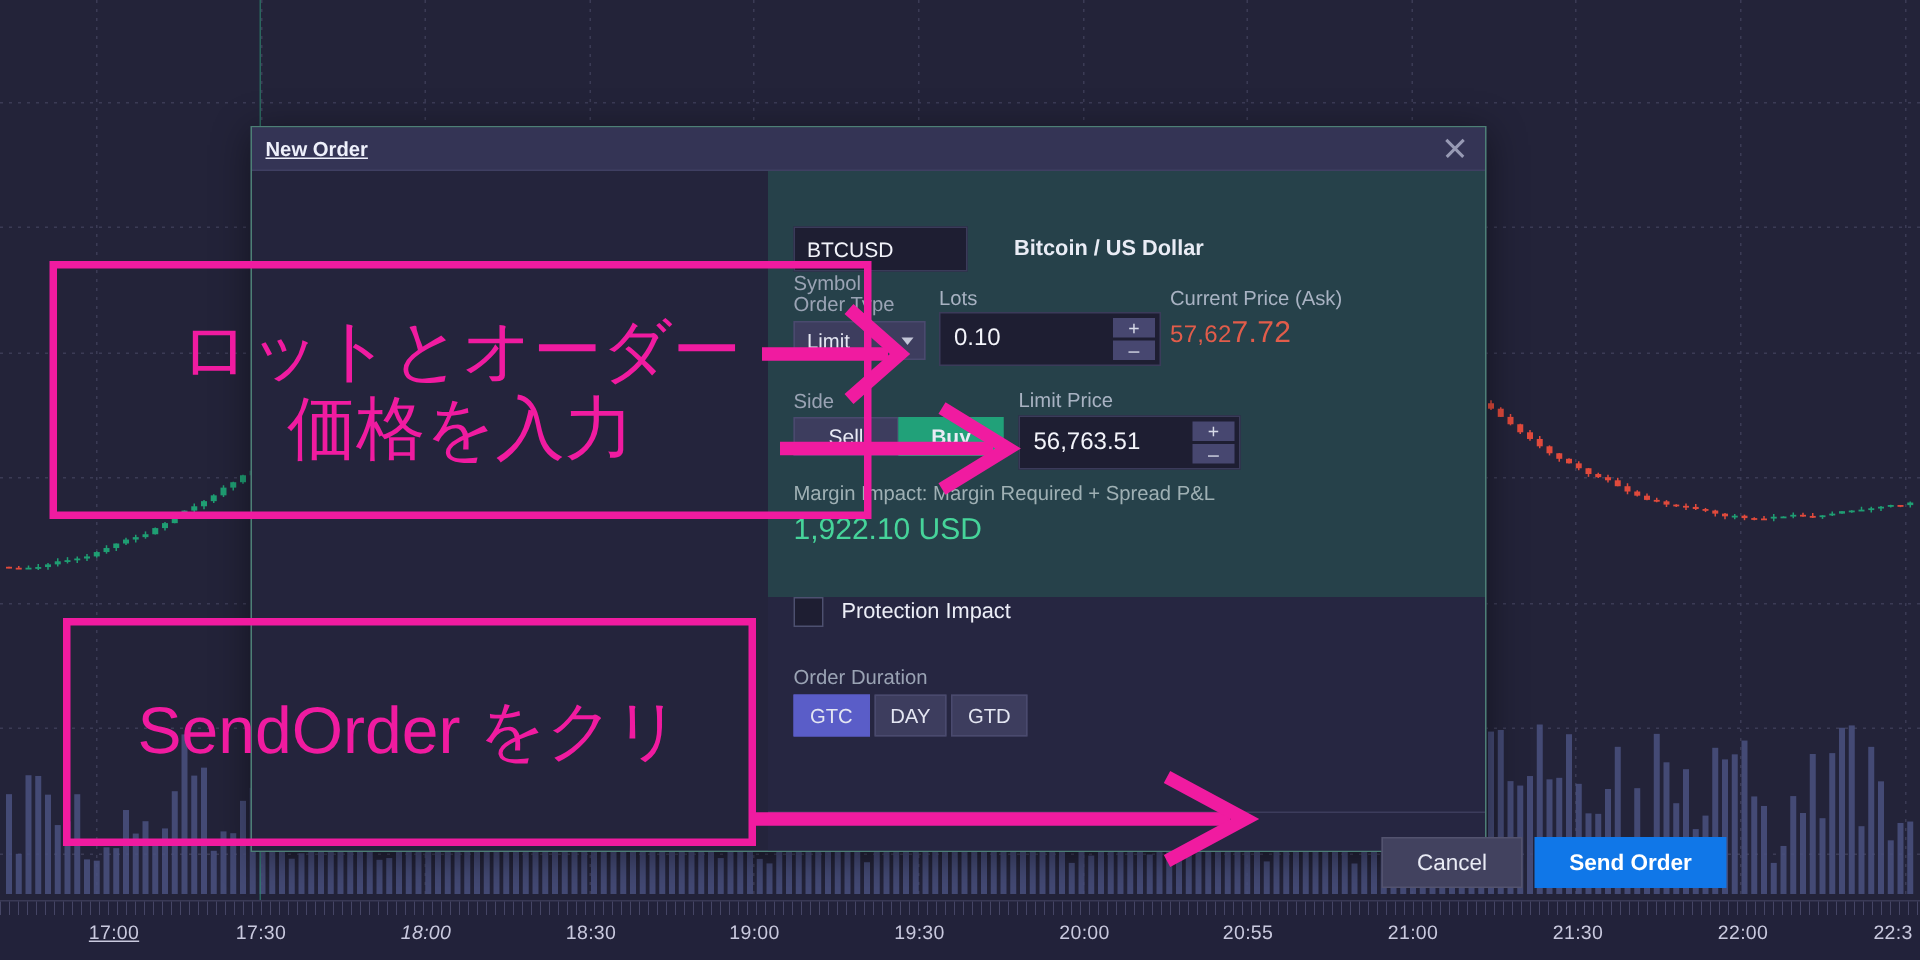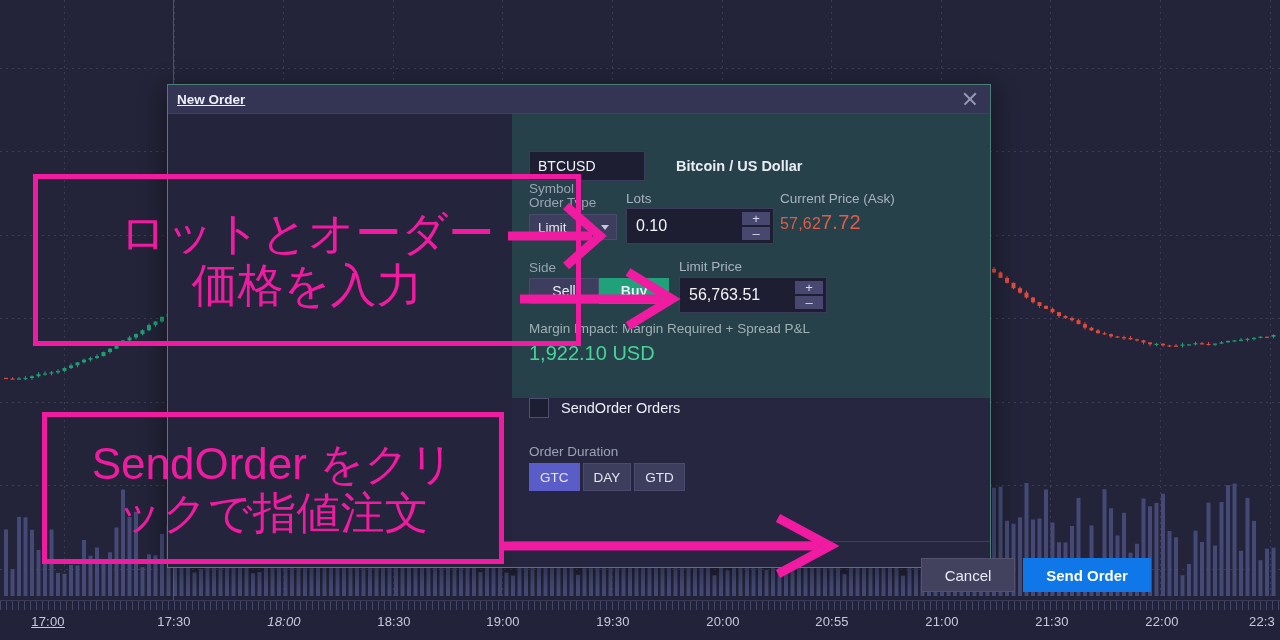--- a/index.html
+++ b/index.html
@@ -760,21 +760,21 @@
     <svg class="lines" id="overlays">
         <path d="M175.0,300.0 L180.6,293.2 L186.2,287.3 L191.8,283.0 L197.4,280.8 L203.0,280.5 L208.6,282.1 L214.2,284.7 L219.8,287.8 L225.4,290.4 L231.0,292.0 L236.6,292.2 L242.2,291.2 L247.8,289.2 L253.4,287.0 L259.0,285.2 L264.6,284.7 L270.2,285.9 L275.8,289.1 L281.4,294.0 L287.0,300.3 L292.6,307.0 L298.2,313.4 L303.8,252.6 L309.4,244.8 L315.0,234.9 L320.6,222.9 L326.2,209.2 L331.8,216.5 L337.4,223.7 L343.0,231.4 L348.6,240.3 L354.2,305.6 L359.8,306.1 L365.4,307.6 L371.0,309.2 L376.6,310.2 L382.2,310.0 L387.8,308.1 L393.4,304.5 L399.0,299.2 L404.6,293.0 L410.2,286.7 L415.8,281.1 L421.4,277.0 L427.0,275.1 L432.6,275.4 L438.2,277.7 L443.8,281.6 L449.4,286.3 L455.0,291.0 L460.6,294.8 L466.2,297.3 L471.8,298.3 L477.4,298.0 L483.0,296.9 L488.6,295.6 L494.2,295.0 L499.8,295.6 L505.4,297.8" fill="none" stroke="#2fa37c" stroke-width="1.3"></path>
         <path d="M175.0,284.0 L180.6,283.1 L186.2,284.1 L191.8,286.5 L197.4,289.7 L203.0,292.8 L208.6,295.1 L214.2,296.2 L219.8,295.7 L225.4,294.0 L231.0,291.5 L236.6,288.9 L242.2,287.0 L247.8,286.5 L253.4,287.9 L259.0,291.2 L264.6,296.1 L270.2,302.0 L275.8,308.0 L281.4,313.4 L287.0,317.4 L292.6,319.3 L298.2,319.2 L303.8,251.2 L309.4,236.9 L315.0,222.0 L320.6,207.3 L326.2,193.6 L331.8,203.4 L337.4,214.6 L343.0,227.0 L348.6,240.1 L354.2,308.2 L359.8,309.5 L365.4,309.3 L371.0,307.3 L376.6,303.6 L382.2,298.5 L387.8,292.8 L393.4,287.1 L399.0,282.5 L404.6,279.6 L410.2,278.7 L415.8,280.0 L421.4,283.1 L427.0,287.4 L432.6,291.9 L438.2,296.0 L443.8,299.0 L449.4,300.4 L455.0,300.3 L460.6,299.0 L466.2,297.1 L471.8,295.3 L477.4,294.5 L483.0,295.1 L488.6,297.3 L494.2,301.2 L499.8,306.2 L505.4,311.6" fill="none" stroke="#d5714a" stroke-width="1.3"></path>
       </svg>
     <div class="crosshair-v" id="crosshair" style="left: 173px;"></div>
   </div>
 
   <div class="time-axis">
     <div class="time-ticks"></div>
     <div id="time-labels">
-        <div class="time-label" style="left: 48px; text-decoration: underline;">17:00</div>
+        <div class="time-label" style="left: 76px; text-decoration: underline;">17:00</div>
         <div class="time-label" style="left: 174px;">17:30</div>
         <div class="time-label" style="left: 284px; font-style: italic;">18:00</div>
         <div class="time-label" style="left: 394px;">18:30</div>
         <div class="time-label" style="left: 503px;">19:00</div>
         <div class="time-label" style="left: 613px;">19:30</div>
         <div class="time-label" style="left: 723px;">20:00</div>
         <div class="time-label" style="left: 832px;">20:55</div>
         <div class="time-label" style="left: 942px;">21:00</div>
         <div class="time-label" style="left: 1052px;">21:30</div>
         <div class="time-label" style="left: 1162px;">22:00</div>
@@ -834,21 +834,21 @@
             <div>+</div>
             <div>–</div>
           </span>
         </div>
 
         <div class="margin-label" style="position:absolute;left:17px;top:207px;">Margin Impact: Margin Required + Spread P&amp;L</div>
         <div class="margin-value" style="position:absolute;left:17px;top:228px;">1,922.10 USD</div>
 
         <div class="chk-row" style="position:absolute;left:17px;top:284px;">
           <span class="chk-box"></span>
-          <span class="chk-label">SendOrder Orders</span>
+          <span class="chk-label">Protection Impact</span>
         </div>
 
         <div class="fld-label" style="position:absolute;left:17px;top:331px;">Order Duration</div>
         <div class="seg-group" id="duration-group" style="position:absolute;left:17px;top:349px;">
             <div class="active">GTC</div>
             <div>DAY</div>
             <div>GTD</div>
           </div>
 
         <div class="footer-sep"></div>
@@ -859,21 +859,20 @@
     </div>
   </div>
 
   <div class="anno-box" id="anno1">
     <span>ロットとオーダー</span>
     <span>価格を入力</span>
   </div>
 
   <div class="anno-box" id="anno2">
     <span>SendOrder をクリ</span>
-    <span>ックで指値注文</span>
   </div>
 
   <svg class="arrow" style="left:0;top:0;width:1280px;height:640px;pointer-events:none;" id="arrows">
       <polyline points="508,236 592,236" fill="none" stroke="#f01ba0" stroke-width="9" stroke-linecap="butt" stroke-linejoin="miter"></polyline>
       <polyline points="566,206 600,236 566,266" fill="none" stroke="#f01ba0" stroke-width="9" stroke-linecap="butt" stroke-linejoin="miter"></polyline>
       <polyline points="520,299 662,299" fill="none" stroke="#f01ba0" stroke-width="9" stroke-linecap="butt" stroke-linejoin="miter"></polyline>
       <polyline points="628,272 672,299 628,326" fill="none" stroke="#f01ba0" stroke-width="9" stroke-linecap="butt" stroke-linejoin="miter"></polyline>
       <polyline points="500,546 820,546" fill="none" stroke="#f01ba0" stroke-width="9" stroke-linecap="butt" stroke-linejoin="miter"></polyline>
       <polyline points="778,518 830,546 778,574" fill="none" stroke="#f01ba0" stroke-width="9" stroke-linecap="butt" stroke-linejoin="miter"></polyline>
     </svg>

